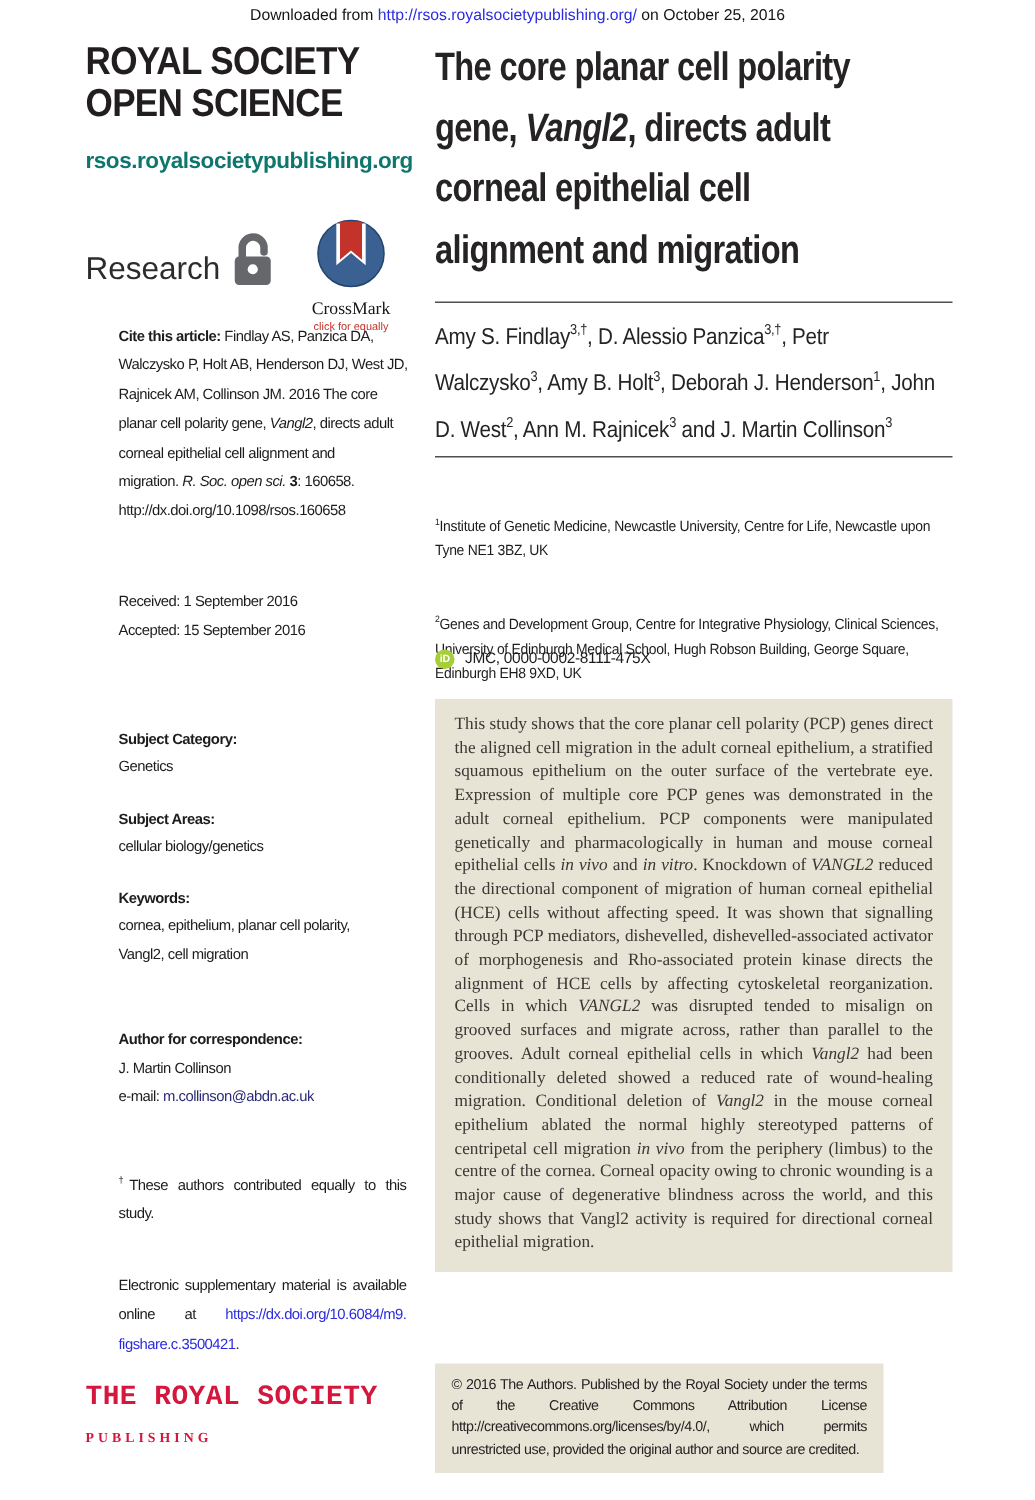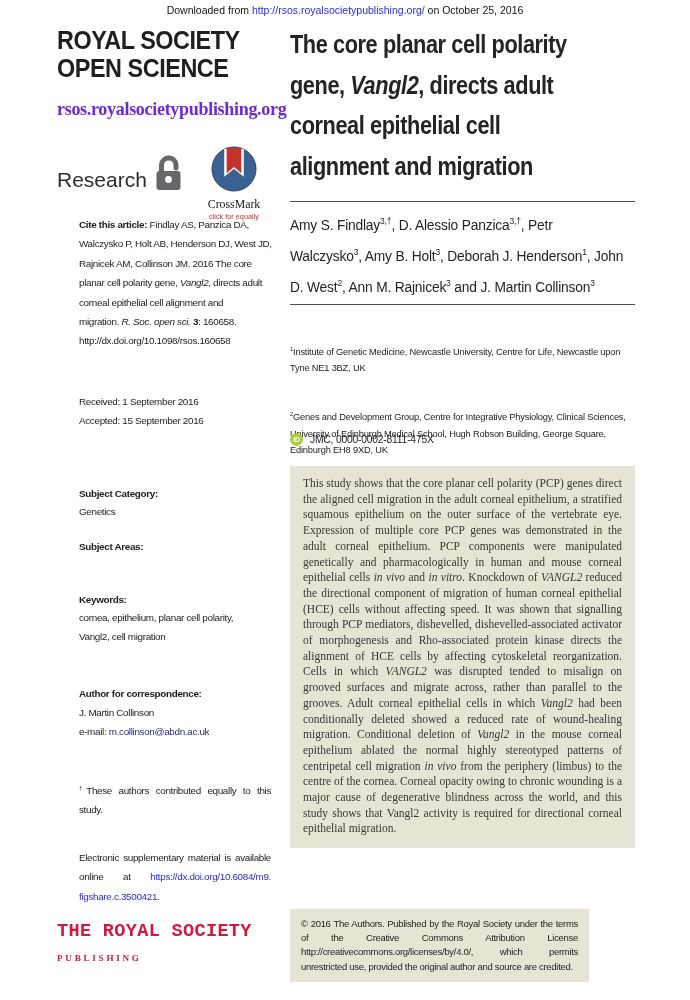--- a/index.html
+++ b/index.html
@@ -7,21 +7,21 @@
     --publisher-red:#d5173e; --crossmark-blue:#3a6191; --crossmark-red:#c4332b;
     --orcid-green:#a6ce39;
   }
   html,body{margin:0;padding:0;background:#ffffff;}
   .page{position:relative;width:690px;height:1000px;background:#fff;overflow:hidden;
         font-family:"Liberation Sans","DejaVu Sans",sans-serif;color:var(--ink);}
   .banner{position:absolute;top:4px;left:0;width:690px;text-align:center;font-size:10.5px;color:#141414;}
   .banner .blink{color:var(--link);}
   .masthead{position:absolute;left:57px;top:26px;font-size:26px;line-height:28px;font-weight:800;
             letter-spacing:-0.5px;white-space:pre;transform:scaleX(0.9);transform-origin:left top;color:#221e1f;}
-  .site{position:absolute;left:57px;top:99px;font-size:18px;font-weight:700;letter-spacing:-0.3px;color:#6d28d9;font-family:Liberation Serif, serif;}
+  .site{position:absolute;left:57px;top:99px;font-size:15px;font-weight:700;letter-spacing:-0.3px;color:#0f766e;}
   .research-label{position:absolute;left:57px;top:168px;font-size:21px;color:#2e2b2c;}
   .oa-icon{position:absolute;left:150px;top:150px;}
   .crossmark{position:absolute;left:196px;top:146px;width:76px;text-align:center;cursor:pointer;}
   .cm-name{font-family:"Liberation Serif","DejaVu Serif",serif;font-size:11.8px;margin-top:1px;color:#171717;}
   .cm-tag{font-size:7.3px;color:var(--crossmark-red);}
   .leftblock{position:absolute;left:57px;width:192px;font-size:9.9px;letter-spacing:-0.33px;line-height:18.4px;margin-left:22px;}
   .cite{top:215px;line-height:19.4px;white-space:pre;}
   .dates{top:392px;line-height:19.2px;}
   .subjcat{top:485px;} .subjareas{top:538px;} .keywords{top:591px;}
   .corr{top:684px;line-height:19px;}
@@ -105,20 +105,21 @@
     <div>Accepted: 15 September 2016</div>
   </div>
 
   <div class="leftblock subjcat">
     <div class="lbl">Subject Category:</div>
     <div>Genetics</div>
   </div>
 
   <div class="leftblock subjareas">
     <div class="lbl">Subject Areas:</div>
+    <div>cellular biology/genetics</div>
   </div>
 
   <div class="leftblock keywords">
     <div class="lbl">Keywords:</div>
     <div class="kwval">cornea, epithelium, planar cell polarity,
 Vangl2, cell migration</div>
   </div>
 
   <div class="leftblock corr">
     <div class="lbl">Author for correspondence:</div>

